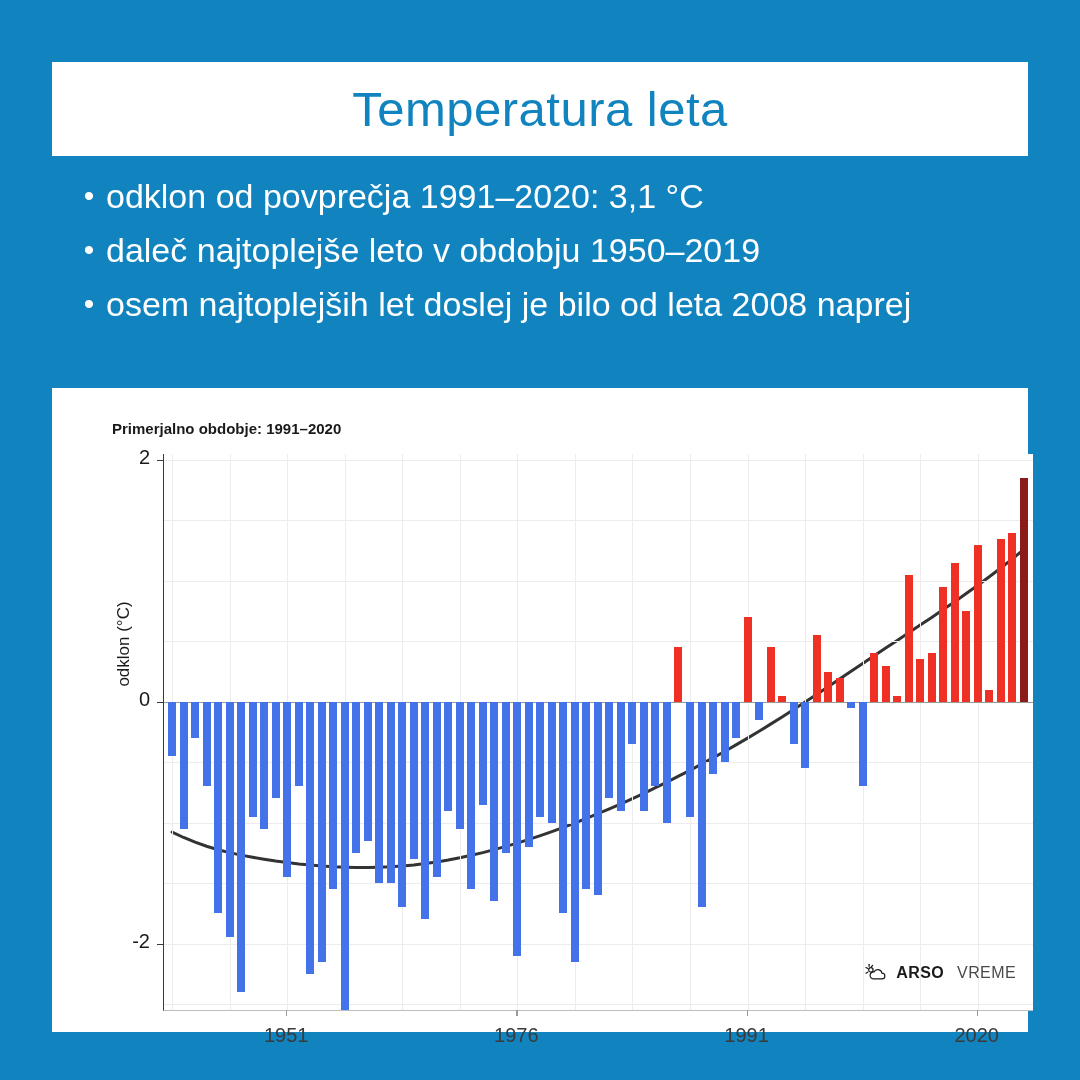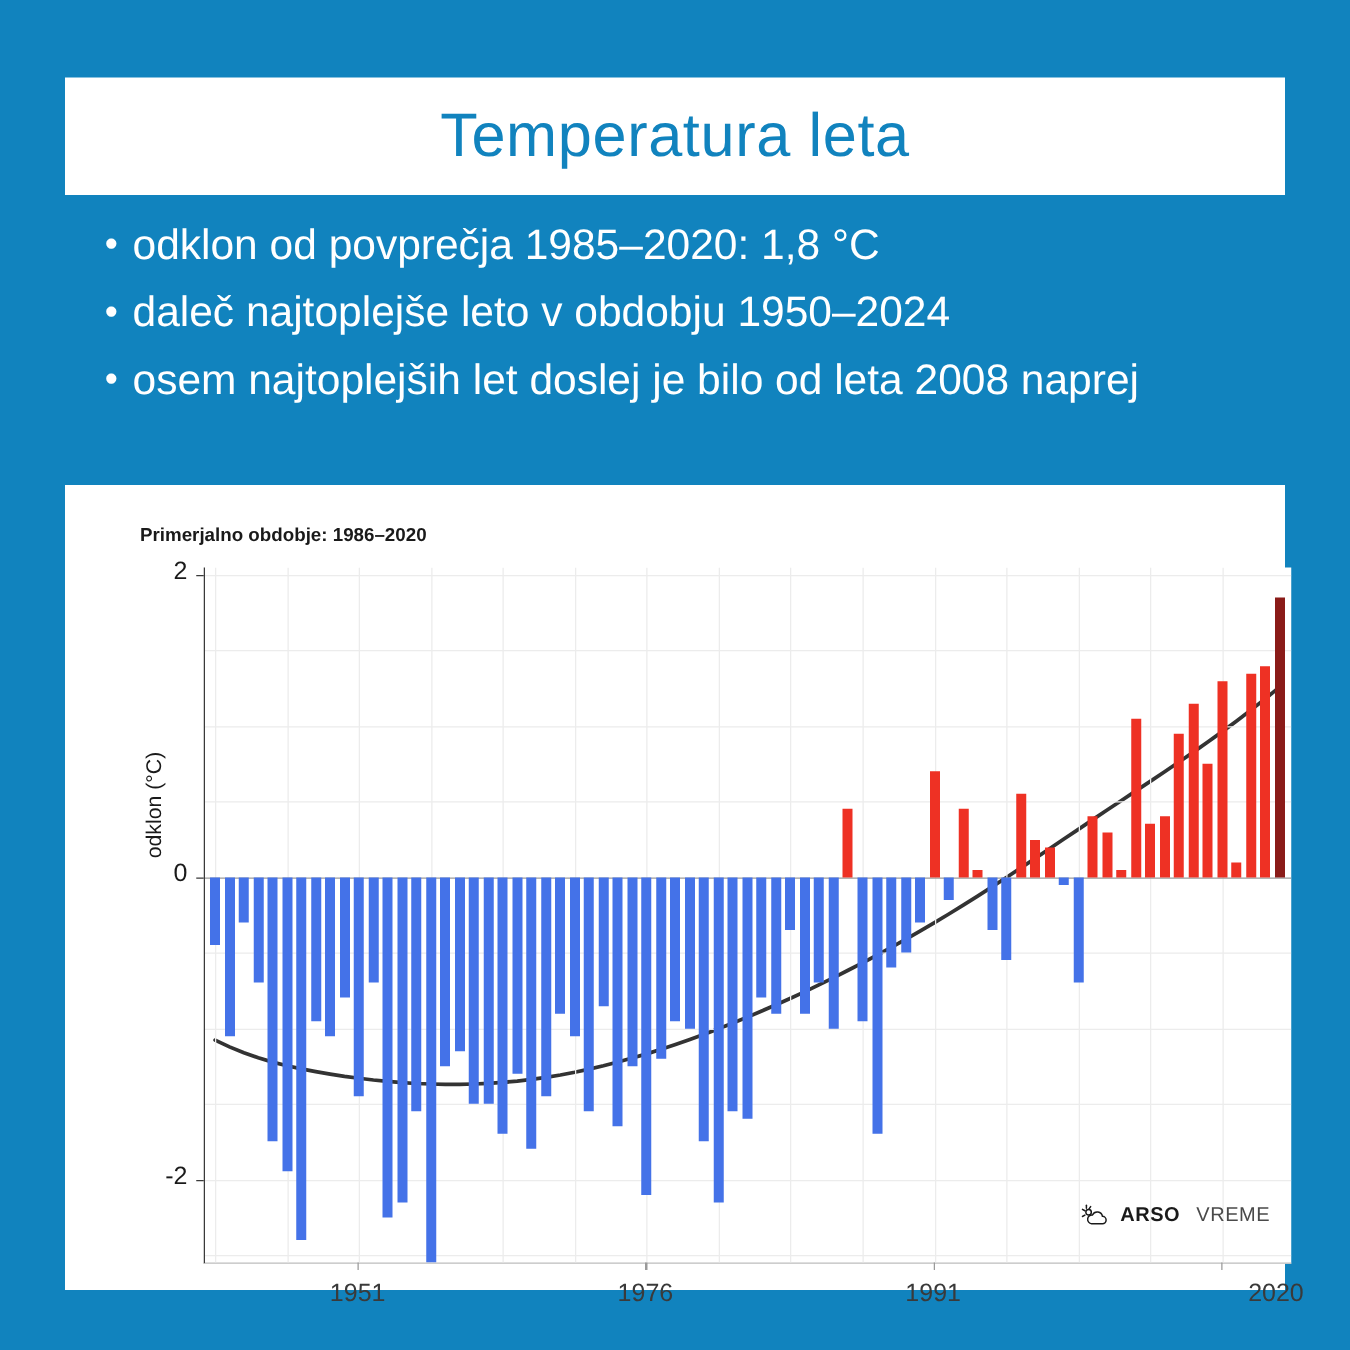--- a/index.html
+++ b/index.html
@@ -101,35 +101,35 @@
 
 <div class="slide">
 
   <div class="title-band">
     <div class="title-text">Temperatura leta</div>
   </div>
 
   <div class="bullets">
     <div class="bullet">
       <span class="dot">•</span>
-      <span class="btext">odklon od povprečja 1985–2020: 1,8 °C</span>
+      <span class="btext">odklon od povprečja 1991–2020: 3,1 °C</span>
     </div>
     <div class="bullet">
       <span class="dot">•</span>
-      <span class="btext">daleč najtoplejše leto v obdobju 1950–2024</span>
+      <span class="btext">daleč najtoplejše leto v obdobju 1950–2019</span>
     </div>
     <div class="bullet">
       <span class="dot">•</span>
       <span class="btext">osem najtoplejših let doslej je bilo od leta 2008 naprej</span>
     </div>
   </div>
 
   <div class="chart-panel">
 
-    <div class="chart-subtitle">Primerjalno obdobje: 1986–2020</div>
+    <div class="chart-subtitle">Primerjalno obdobje: 1991–2020</div>
 
     <div class="ylabel">odklon (°C)</div>
 
     <div class="plot" id="plot">
       <svg class="trend" id="trend-svg" viewBox="0 0 869 556" preserveAspectRatio="none">
           <path d="M8.1 378.1 L19.6 383.5 L31.1 388.2 L42.6 392.2 L54.1 395.7 L65.6 398.6 L77.1 401.1 L88.6 403.3 L100.1 405.3 L111.6 407.1 L123.2 408.6 L134.7 410.0 L146.2 411.1 L157.7 412.1 L169.2 412.8 L180.7 413.2 L192.2 413.5 L203.7 413.5 L215.2 413.2 L226.7 412.7 L238.3 411.9 L249.8 410.9 L261.3 409.5 L272.8 407.9 L284.3 406.0 L295.8 403.8 L307.3 401.3 L318.8 398.6 L330.3 395.6 L341.8 392.4 L353.4 389.1 L364.9 385.4 L376.4 381.6 L387.9 377.6 L399.4 373.4 L410.9 369.0 L422.4 364.4 L433.9 359.7 L445.4 354.8 L456.9 349.8 L468.5 344.6 L480.0 339.3 L491.5 333.7 L503.0 328.1 L514.5 322.2 L526.0 316.3 L537.5 310.2 L549.0 303.9 L560.5 297.5 L572.0 290.9 L583.6 284.1 L595.1 277.2 L606.6 270.1 L618.1 262.9 L629.6 255.5 L641.1 248.0 L652.6 240.4 L664.1 232.7 L675.6 225.0 L687.1 217.2 L698.7 209.5 L710.2 201.7 L721.7 194.0 L733.2 186.4 L744.7 178.7 L756.2 171.1 L767.7 163.4 L779.2 155.6 L790.7 147.7 L802.2 139.6 L813.8 131.3 L825.3 122.8 L836.8 114.0 L848.3 104.9 L859.8 95.5" fill="none" stroke="#333333" stroke-width="3" stroke-linecap="round"></path>
         </svg>
     <div class="grid-v" style="left: 8.05695px;"></div>
         <div class="grid-v" style="left: 65.6066px;"></div>
         <div class="grid-v" style="left: 123.156px;"></div>
@@ -242,21 +242,21 @@
       </div>
 
     <div class="xaxis" id="xaxis">
         <div class="xtick-mark" style="left: 123.156px;"></div>
         <div class="xtick-label" style="left: 123.156px;">1951</div>
         <div class="xtick-mark" style="left: 353.355px;"></div>
         <div class="xtick-label" style="left: 353.355px;">1976</div>
         <div class="xtick-mark" style="left: 583.554px;"></div>
         <div class="xtick-label" style="left: 583.554px;">1991</div>
         <div class="xtick-mark" style="left: 813.752px;"></div>
-        <div class="xtick-label" style="left: 813.752px; margin-left: 44px;">2020</div>
+        <div class="xtick-label" style="left: 813.752px;">2020</div>
       </div>
 
     <div class="logo">
       <svg class="logo-mark" viewBox="0 0 24 24">
         <g stroke="#1a1a1a" stroke-width="1.3" fill="none" stroke-linecap="round">
           <line x1="4.5" y1="2.5" x2="4.5" y2="5"></line>
           <line x1="1" y1="6" x2="3.2" y2="7.2"></line>
           <line x1="1" y1="12.2" x2="3.2" y2="11"></line>
           <line x1="8.2" y1="3.6" x2="6.8" y2="5.6"></line>
           <circle cx="6.4" cy="8.6" r="2.4"></circle>

